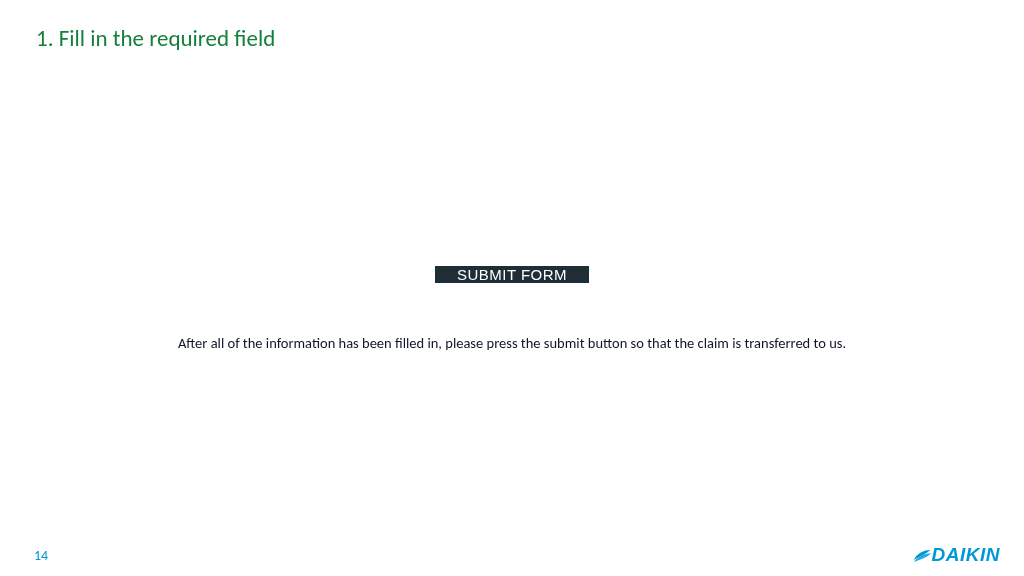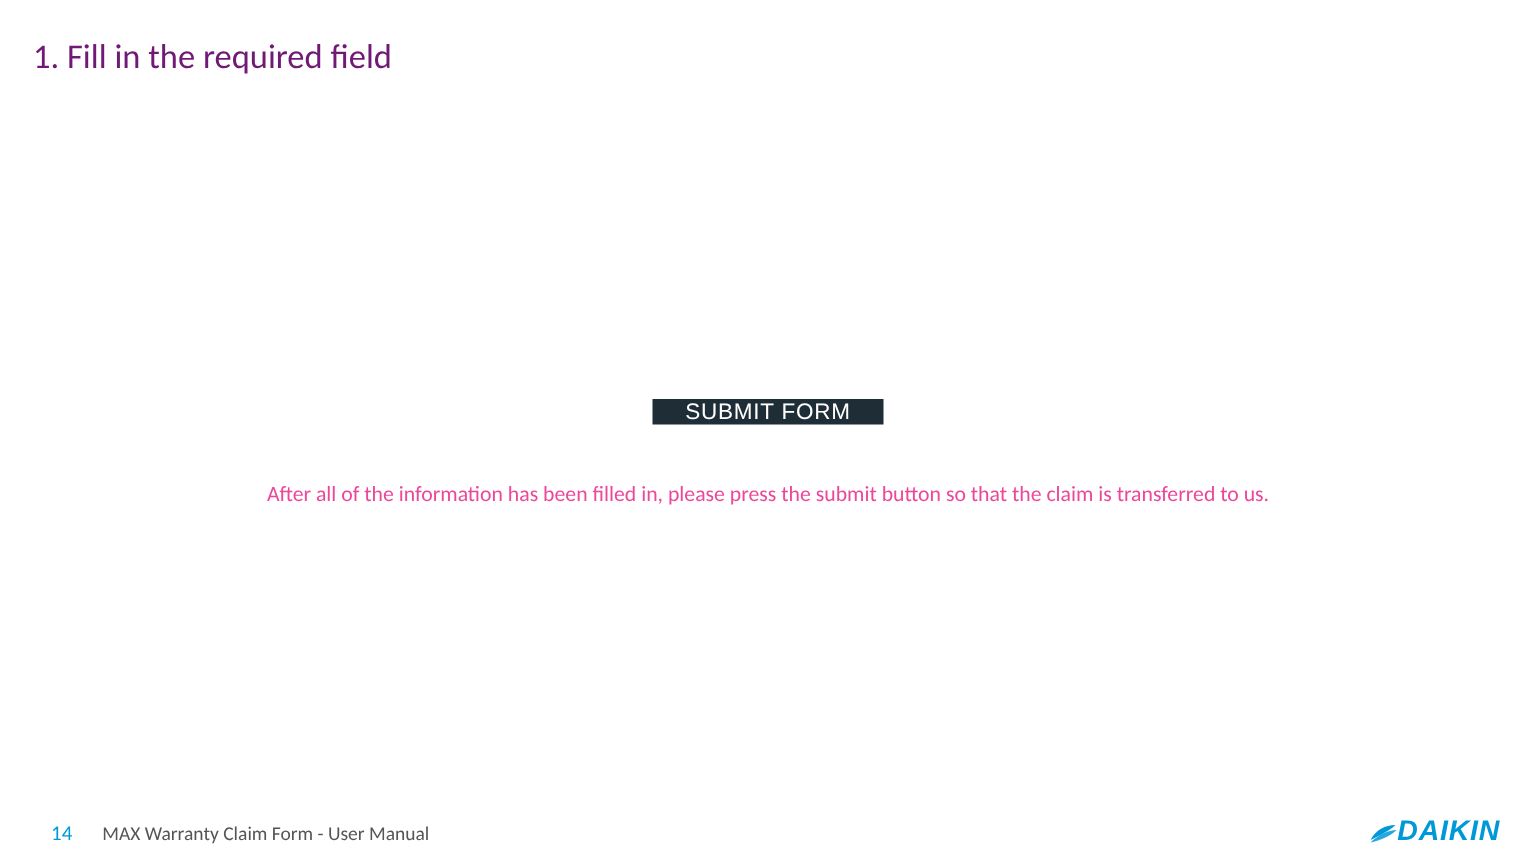--- a/index.html
+++ b/index.html
@@ -7,23 +7,23 @@
     width: 1024px;
     height: 576px;
     background: #fff;
     font-family: "Segoe UI", Calibri, Arial, sans-serif;
     position: relative;
     overflow: hidden;
   }
   .heading {
     position: absolute;
     top: 24px;
-    left: 22px;
+    left: 36px;
     font-size: 23px;
-    color: #701a75;
+    color: #15803d;
     font-weight: 400;
   }
   .center-area {
     position: absolute;
     top: 265px;
     left: 0;
     width: 100%;
     text-align: center;
   }
   .submit-btn {
@@ -31,23 +31,23 @@
     background: #1f2d37;
     color: #fff;
     font-size: 15px;
     letter-spacing: 0.5px;
     padding: 0 22px;
     border: none;
     cursor: pointer;
     font-family: Arial, sans-serif;
   }
   .instruction {
-    margin-top: 36px;
+    margin-top: 50px;
     font-size: 14.5px;
-    color: #ec4899;
+    color: #0f172a;
   }
   .footer {
     position: absolute;
     bottom: 12px;
     left: 34px;
     display: flex;
     align-items: baseline;
     gap: 20px;
     justify-content: flex-end;
   }
@@ -86,21 +86,20 @@
 
 <div class="heading">1. Fill in the required field</div>
 
 <div class="center-area">
   <button class="submit-btn">SUBMIT FORM</button>
   <div class="instruction">After all of the information has been filled in, please press the submit button so that the claim is transferred to us.</div>
 </div>
 
 <div class="footer">
   <span class="page-num">14</span>
-  <span class="footer-title">MAX Warranty Claim Form - User Manual</span>
 </div>
 
 <div class="logo">
   <svg class="logo-mark" viewBox="0 0 24 24">
     <path d="M2 18 C6 10, 14 6, 22 6 C18 10, 10 14, 2 18 Z" fill="#0099d8"></path>
     <path d="M2 20 C8 14, 16 10, 23 10 C19 14, 11 18, 2 20 Z" fill="#0099d8" opacity="0.85"></path>
   </svg>
   <span class="logo-text">DAIKIN</span>
 </div>
 

